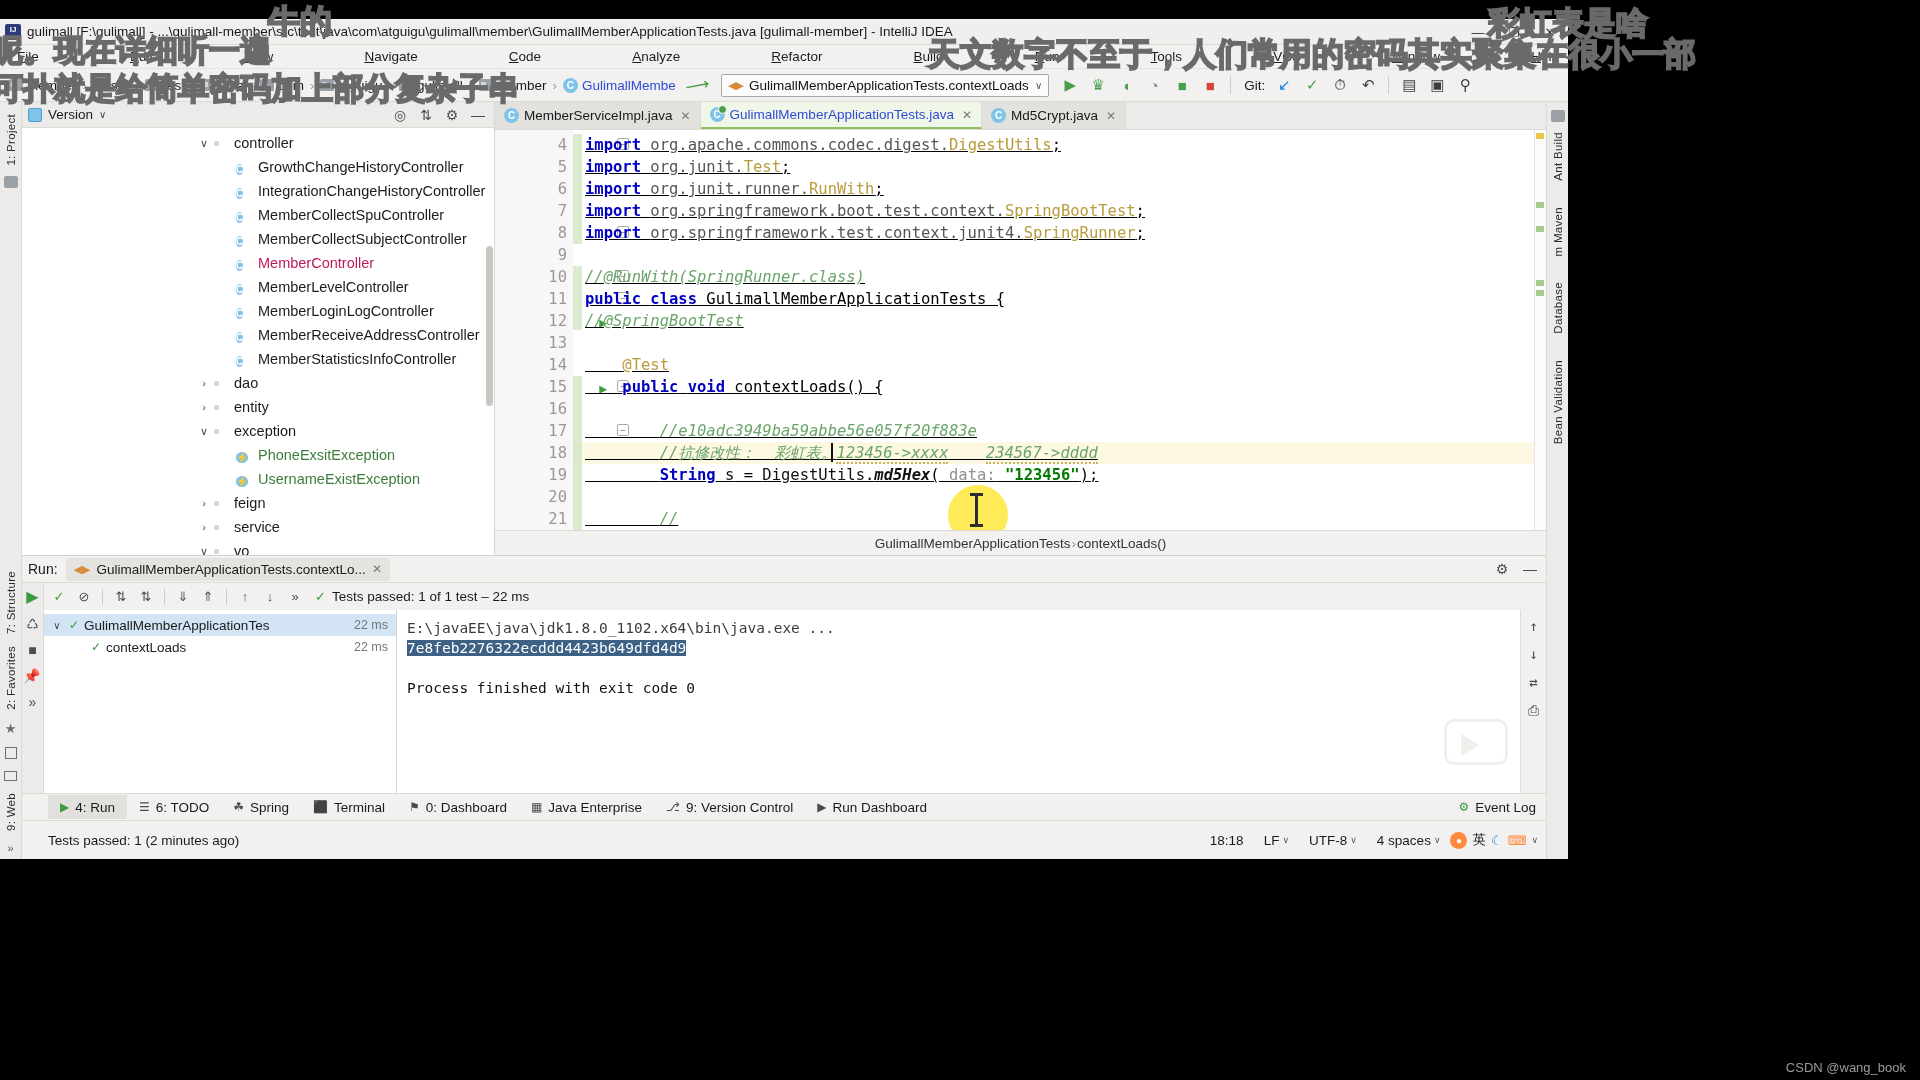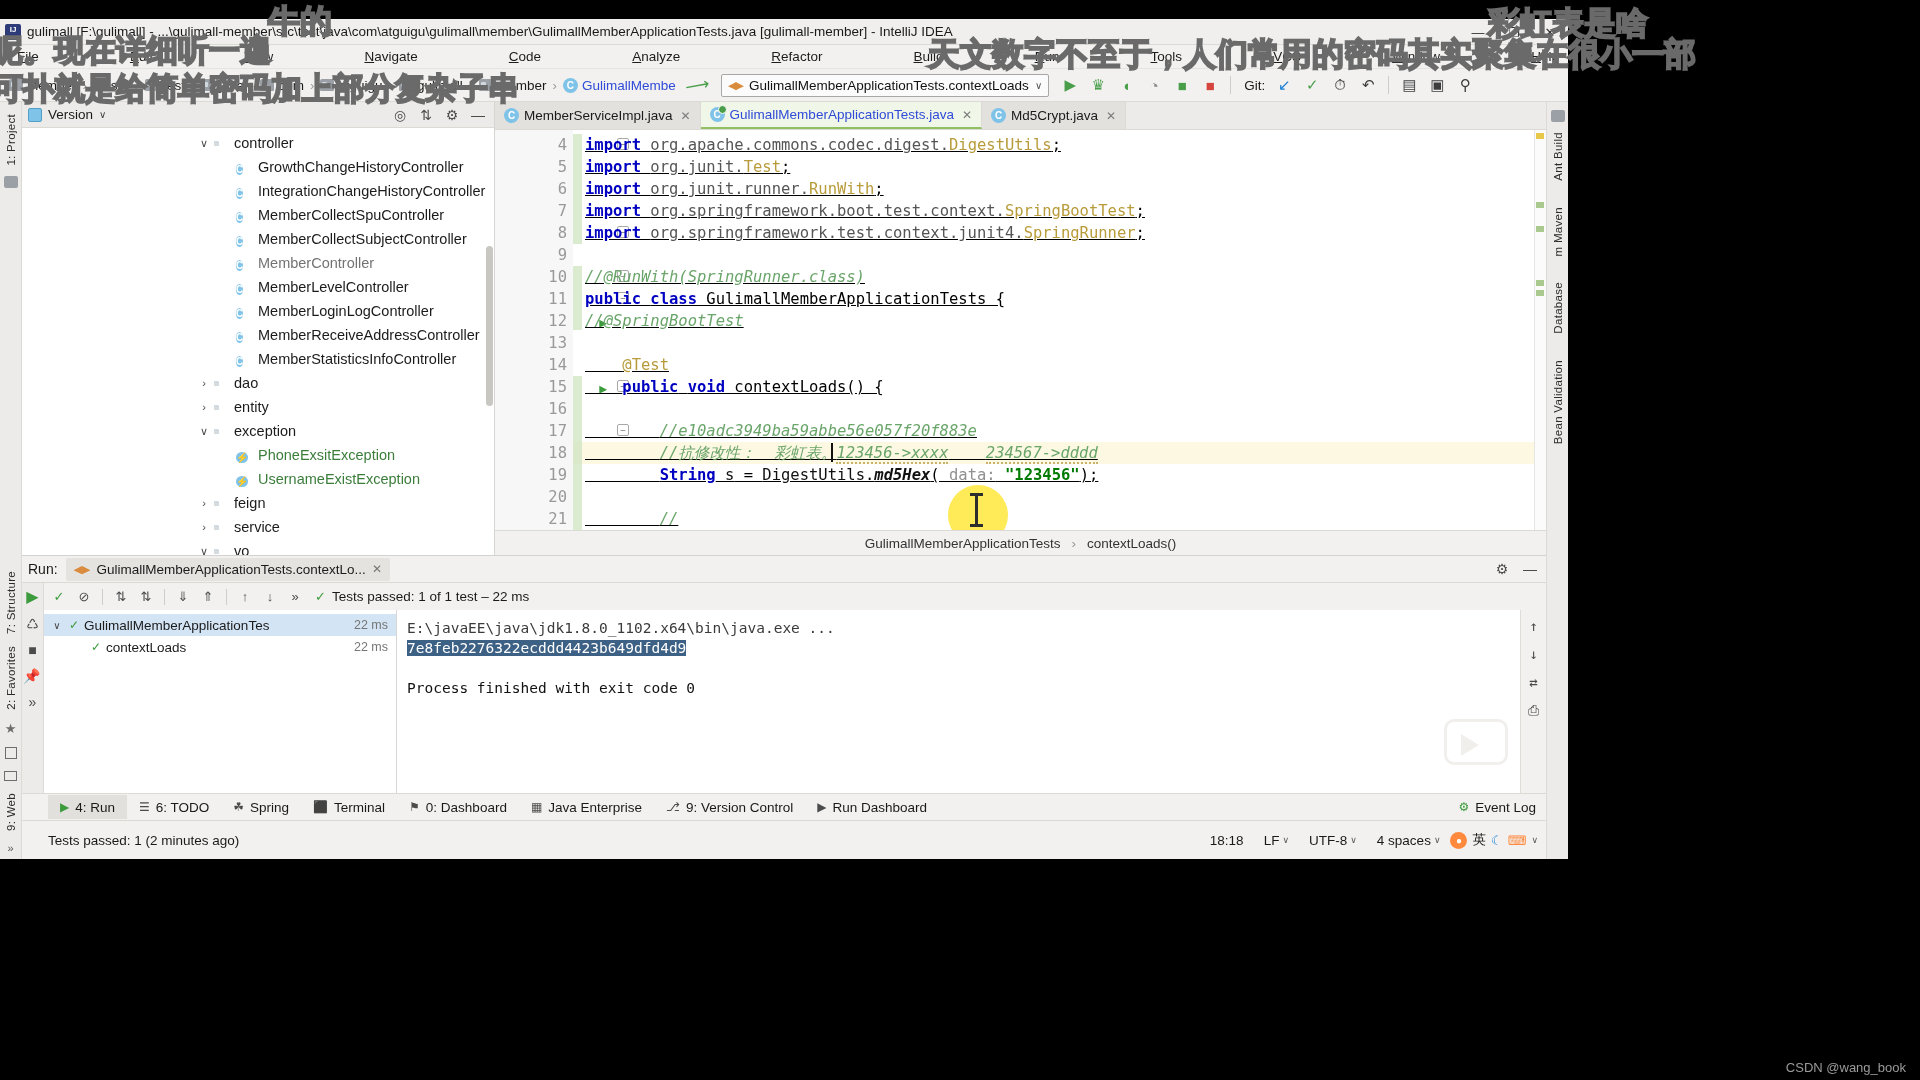--- a/index.html
+++ b/index.html
@@ -102,21 +102,21 @@
   .tchev { width:16px; text-align:center; color:#4a4a4a; font-size:11px; flex:none; }
   .tchev.empty { color:transparent; }
   .ticon { width:17px; height:15px; flex:none; margin-right:5px; position:relative;}
   .ic-folder { width:15px;height:12px;background:#9aa0a6;border-radius:2px; margin-top:2px;}
   .ic-folder:before{content:"";position:absolute;left:2px;top:5px;width:5px;height:5px;
      background:#d2dade;border-radius:1px;}
   .ic-class { width:15px;height:15px;border-radius:50%;background:#7fc3e8;color:#fff;
      font-size:10px;line-height:15px;text-align:center;font-weight:bold;}
   .ic-excep { width:15px;height:15px;border-radius:50%;background:#7fc3e8;color:#fff;
      font-size:10px;line-height:15px;text-align:center;font-weight:bold;}
-  .tlabel.blue { color:#737373; }
+  .tlabel.blue { color:#be185d; }
   .tlabel.green { color:#3c7d3c; }
   .tlabel.plain { color:#1b1b1b; }
   .pp-scroll { position:absolute; right:1px; top:118px; width:7px; height:160px;
      background:#c9c7c2; border-radius:4px; }
 
   
   .editorcol { flex:1; display:flex; flex-direction:column; min-width:0; background:#fff;}
   .tabstrip { height:28px; background:#ecebe9; display:flex; align-items:flex-end;
      border-bottom:1px solid #dcdad5; }
   .etab { height:27px; display:flex; align-items:center; gap:5px; padding:0 9px;
@@ -166,21 +166,21 @@
 
   .bigcursor { position:absolute; width:60px; height:60px; border-radius:50%;
      background:#ffe94f; opacity:.95; }
   .bigcursor .ibar { position:absolute; left:27px; top:8px; width:3px;height:34px;
      background:#222; }
   .bigcursor .ibar:before, .bigcursor .ibar:after { content:""; position:absolute;
      left:-5px; width:13px; height:3px; background:#222;}
   .bigcursor .ibar:before { top:0;} .bigcursor .ibar:after { bottom:0;}
 
   .bcrumb2 { height:25px; background:#f2f1f0; border-top:1px solid #dcdad5;
-     display:flex; align-items:center; justify-content:center; gap:11px;
+     display:flex; align-items:center; justify-content:center; gap:1px;
      font-size:13.5px; color:#333; }
   .bcrumb2 .sep { color:#999; }
 
   
   .runwin { height:238px; background:#f2f1f0; border-top:1px solid #d4d2ce;
      display:flex; flex-direction:column; }
   .run-header { height:27px; display:flex; align-items:center; padding:0 6px; gap:8px;
      border-bottom:1px solid #dcdad5; }
   .run-label { font-size:14px; color:#1a1a1a; }
   .run-tab { display:flex; align-items:center; gap:6px; font-size:13.5px; color:#1a1a1a;

